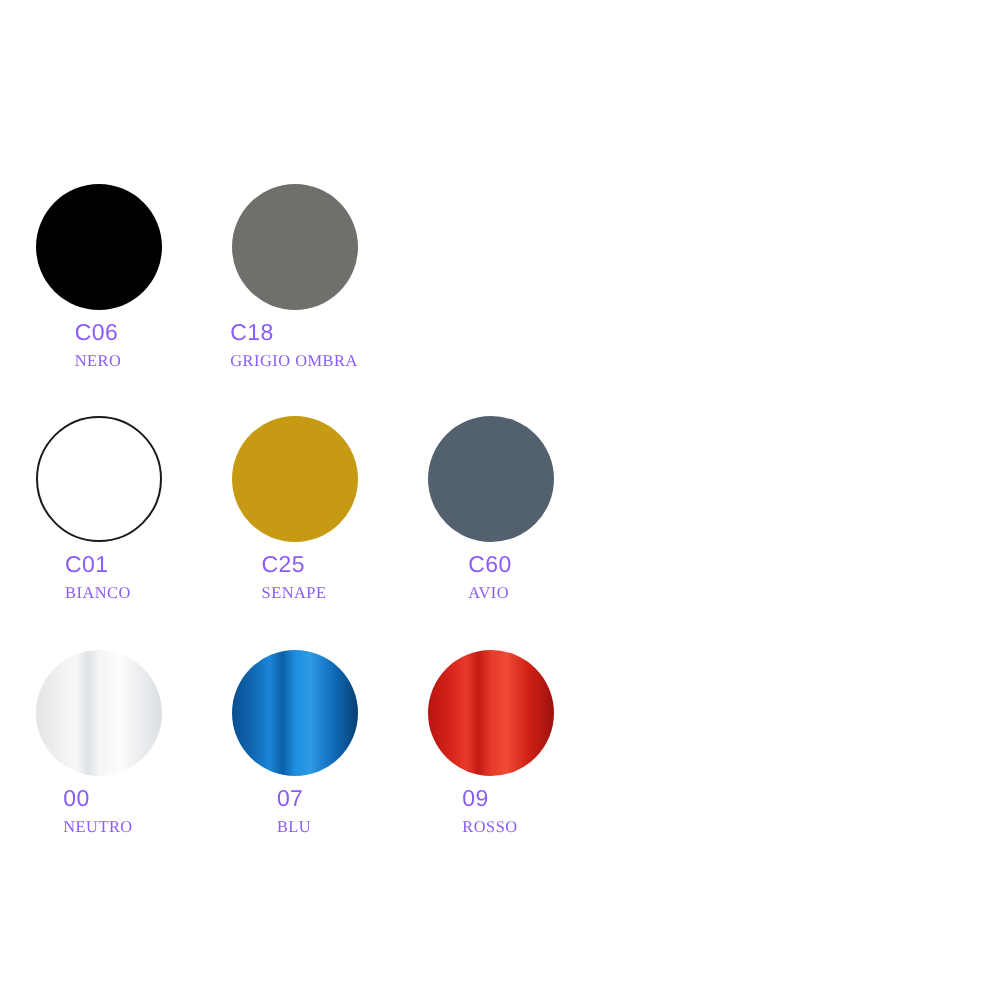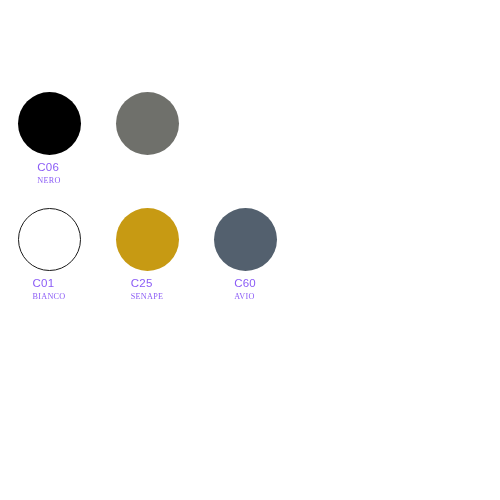--- a/index.html
+++ b/index.html
@@ -83,20 +83,24 @@
   <div class="swatch-row" id="row-1">
     <div class="swatch-cell">
       <div class="swatch-disc" style="background: rgb(0, 0, 0);"></div>
       <div class="swatch-labels">
         <div class="swatch-code">C06</div>
         <div class="swatch-name">NERO</div>
       </div>
     </div>
     <div class="swatch-cell">
       <div class="swatch-disc" style="background: rgb(111, 112, 107);"></div>
+      <div class="swatch-labels">
+        <div class="swatch-code">C18</div>
+        <div class="swatch-name">GRIGIO OMBRA</div>
+      </div>
     </div>
   </div>
 
   <div class="swatch-row" id="row-2">
     <div class="swatch-cell">
       <div class="swatch-disc outlined" style="background: rgb(255, 255, 255);"></div>
       <div class="swatch-labels">
         <div class="swatch-code">C01</div>
         <div class="swatch-name">BIANCO</div>
       </div>
@@ -110,14 +114,37 @@
     </div>
     <div class="swatch-cell">
       <div class="swatch-disc" style="background: rgb(83, 96, 110);"></div>
       <div class="swatch-labels">
         <div class="swatch-code">C60</div>
         <div class="swatch-name">AVIO</div>
       </div>
     </div>
   </div>
 
+  <div class="swatch-row" id="row-3">
+    <div class="swatch-cell">
+      <div class="swatch-disc" style="background: linear-gradient(90deg, rgb(226, 228, 230) 0%, rgb(238, 240, 242) 18%, rgb(247, 248, 249) 32%, rgb(223, 226, 229) 41%, rgb(243, 245, 246) 50%, rgb(251, 252, 252) 66%, rgb(236, 238, 240) 82%, rgb(220, 223, 226) 100%);"></div>
+      <div class="swatch-labels">
+        <div class="swatch-code">00</div>
+        <div class="swatch-name">NEUTRO</div>
+      </div>
+    </div>
+    <div class="swatch-cell">
+      <div class="swatch-disc" style="background: linear-gradient(90deg, rgb(10, 79, 143) 0%, rgb(15, 99, 173) 14%, rgb(26, 134, 214) 30%, rgb(10, 95, 166) 40%, rgb(29, 142, 222) 50%, rgb(47, 154, 230) 62%, rgb(15, 108, 187) 80%, rgb(7, 63, 115) 100%);"></div>
+      <div class="swatch-labels">
+        <div class="swatch-code">07</div>
+        <div class="swatch-name">BLU</div>
+      </div>
+    </div>
+    <div class="swatch-cell">
+      <div class="swatch-disc" style="background: linear-gradient(90deg, rgb(184, 21, 16) 0%, rgb(207, 31, 23) 14%, rgb(232, 57, 43) 30%, rgb(194, 28, 20) 40%, rgb(230, 58, 42) 50%, rgb(239, 75, 54) 62%, rgb(207, 32, 23) 80%, rgb(158, 16, 12) 100%);"></div>
+      <div class="swatch-labels">
+        <div class="swatch-code">09</div>
+        <div class="swatch-name">ROSSO</div>
+      </div>
+    </div>
+  </div>
 
 </div>
 
 </body></html>

